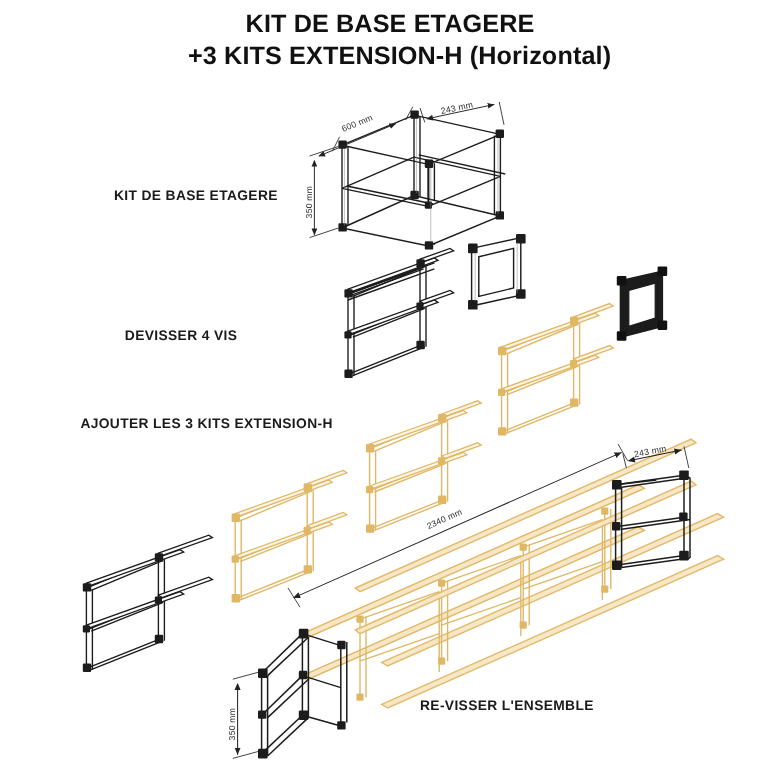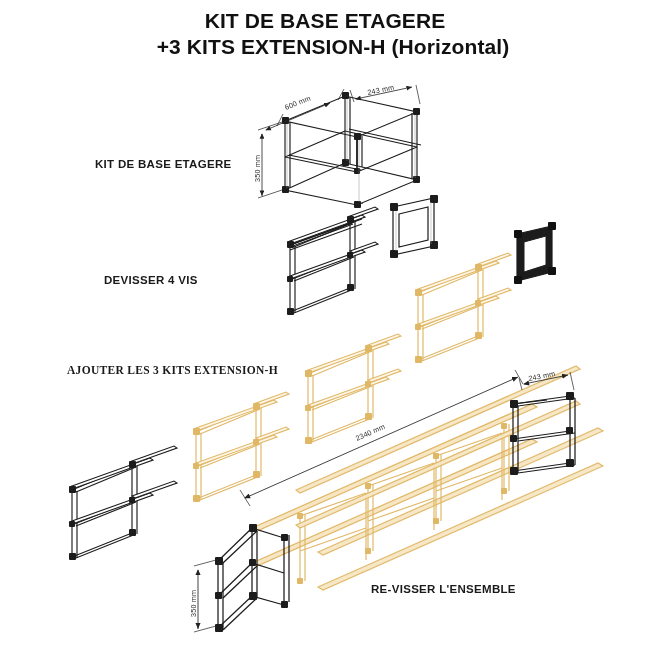--- a/index.html
+++ b/index.html
@@ -20,22 +20,22 @@
   }
   .title .l2{display:block;margin-left:16px;}
 
   .step-label{
     position:absolute;
     font-size:11.5px;font-weight:bold;color:#1a1a1a;
     letter-spacing:0.3px;white-space:nowrap;
   }
   #lbl-base{left:95px;top:158px;}
   #lbl-devisser{left:104px;top:274px;}
-  #lbl-ajouter{left:67px;top:364px;font-family:Liberation Serif, serif;}
-  #lbl-revisser{left:371px;top:583px;text-align:center;}
+  #lbl-ajouter{left:67px;top:348px;}
+  #lbl-revisser{left:350px;top:583px;text-align:center;}
 
   #art{position:absolute;left:0;top:0;}
 
   .dim-text{
     font-family:"Liberation Sans", sans-serif;
     font-size:7.2px;fill:#2b2b2b;letter-spacing:0.2px;
   }
 </style>
 </head>
 <body>

